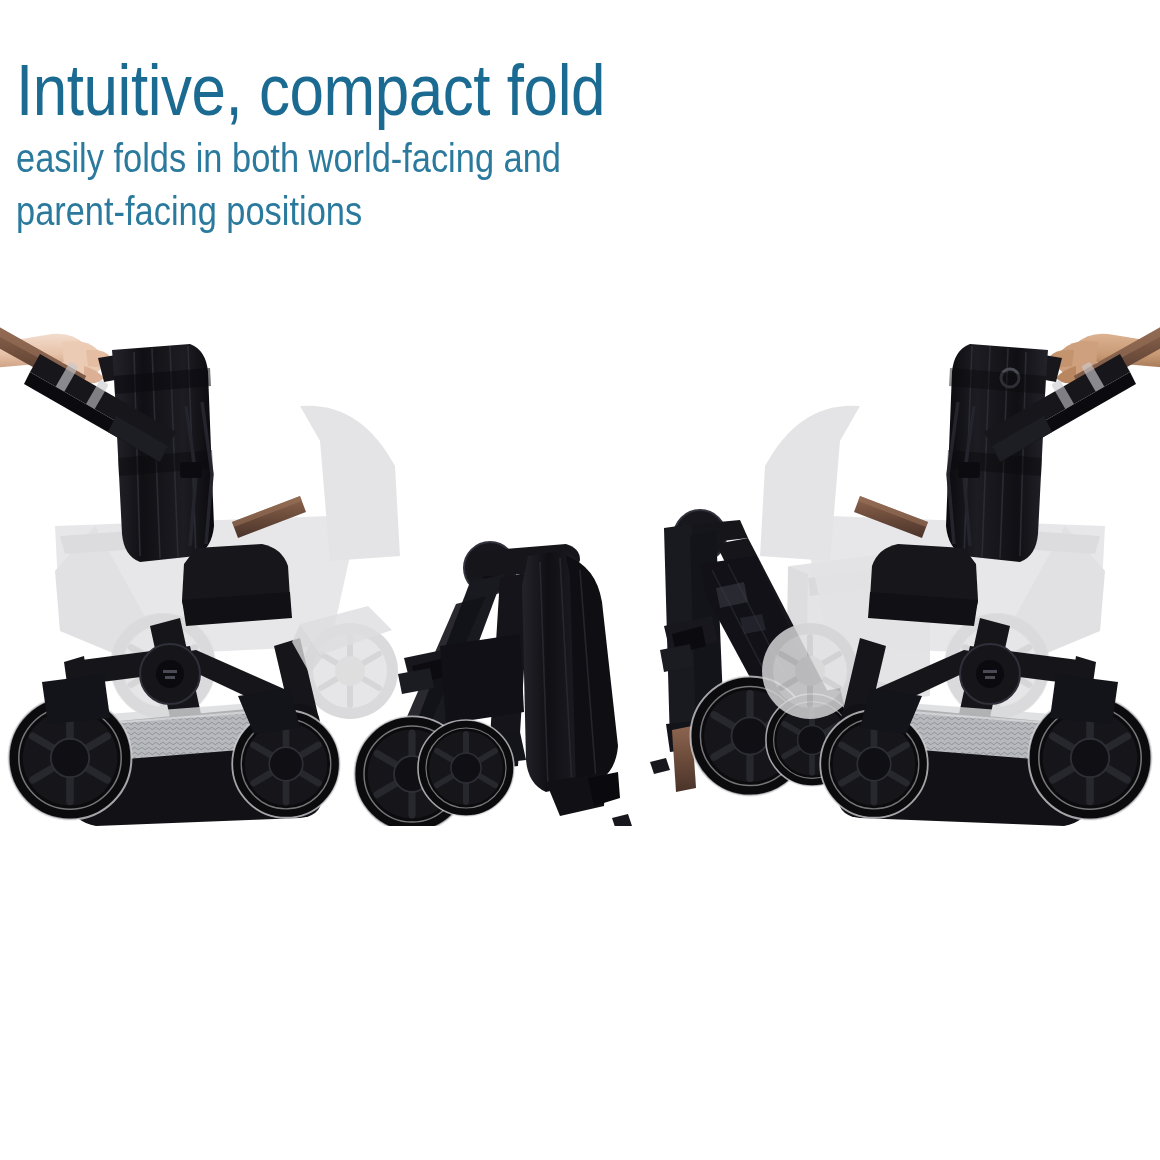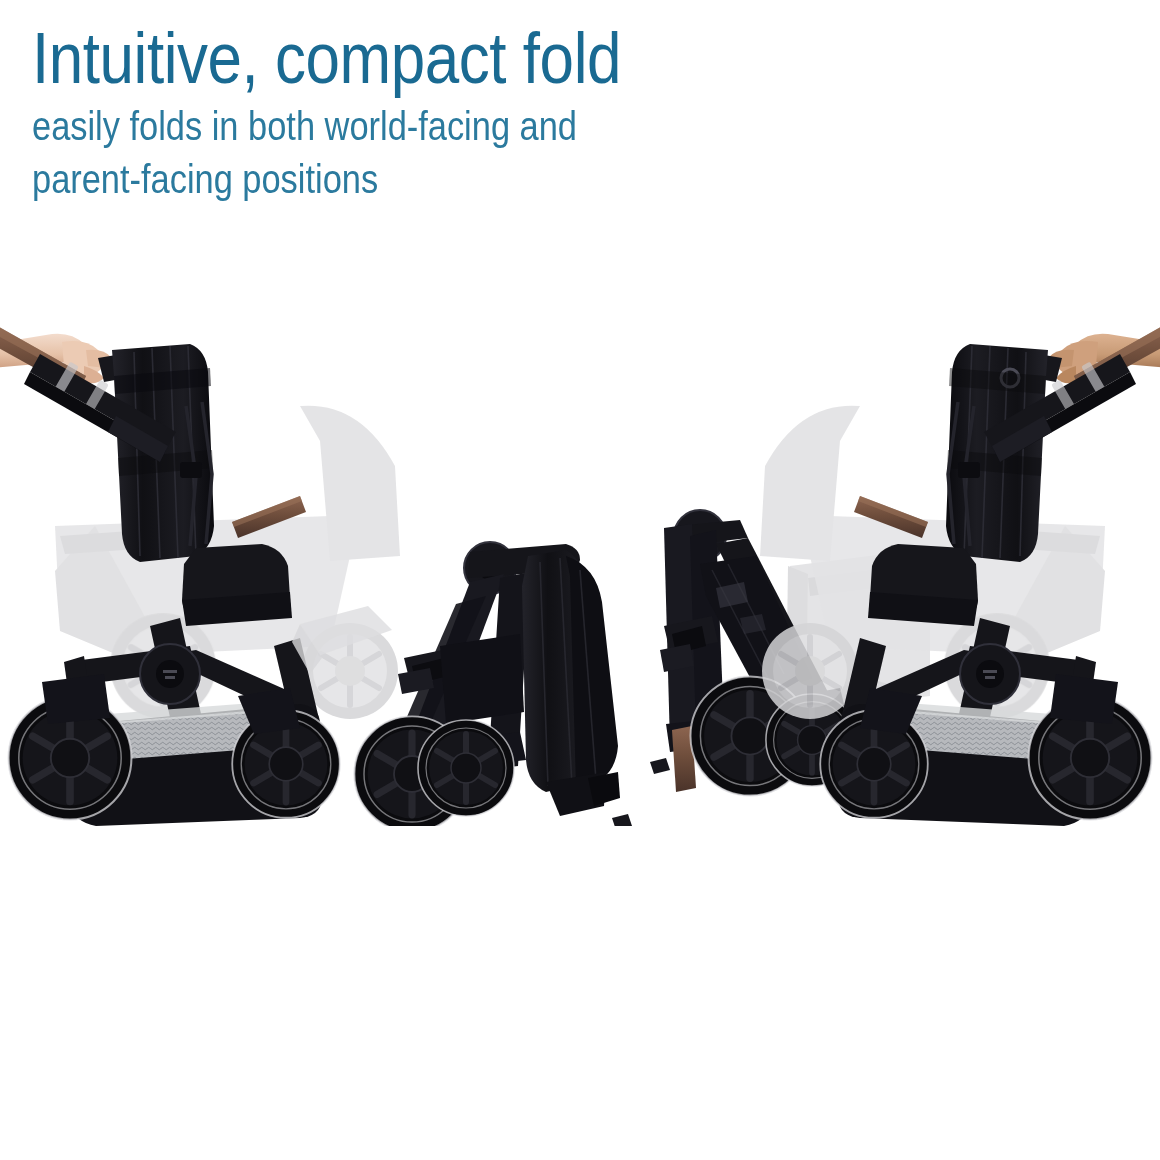--- a/index.html
+++ b/index.html
@@ -10,21 +10,21 @@
   #page {
     position: relative;
     width: 1160px;
     height: 1160px;
     background: #ffffff;
     overflow: hidden;
     font-family: "Liberation Sans", sans-serif;
   }
 
   
-  .text-block { position: absolute; left: 32px; }
+  .text-block { position: absolute; left: 16px; margin-top: 32px; }
   #top-text  { top: 18px; }
   #bottom-text { top: 942px; }
 
   .headline {
     font-family: "Liberation Sans", sans-serif;
     font-size: 72px;
     line-height: 80px;
     font-weight: 400;
     letter-spacing: -0.5px;
     color: #1a6a92;

